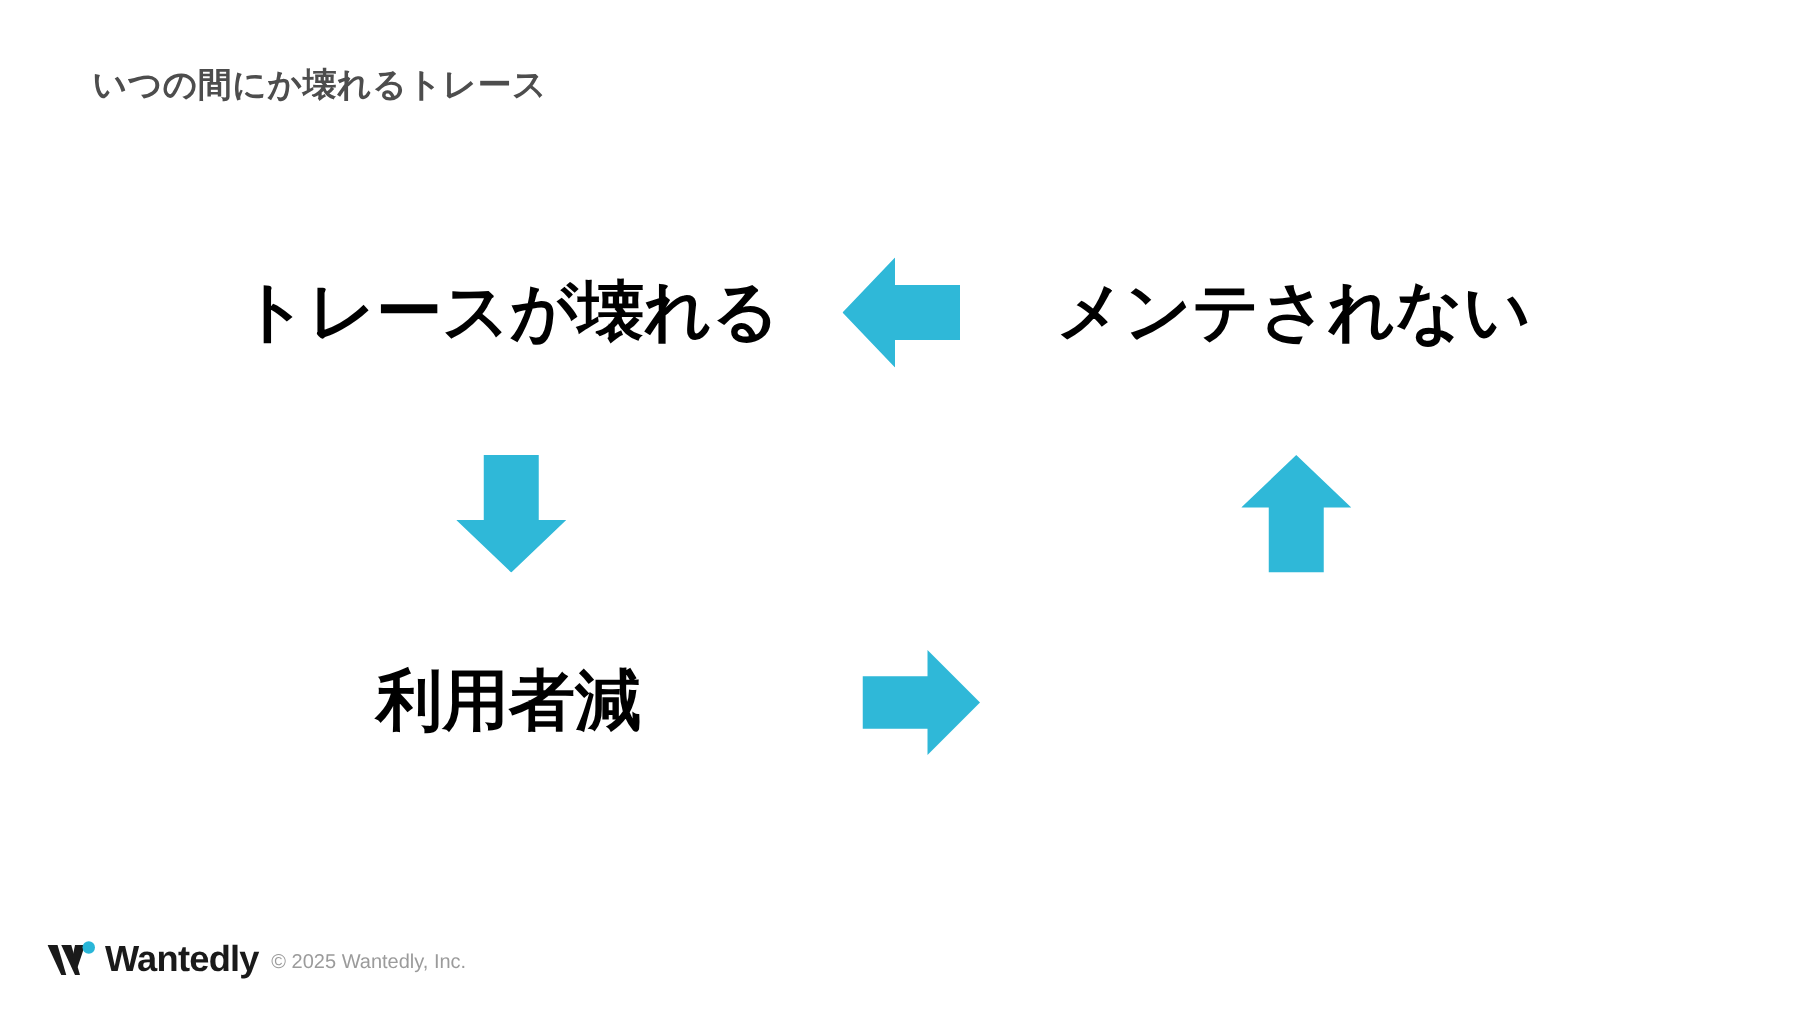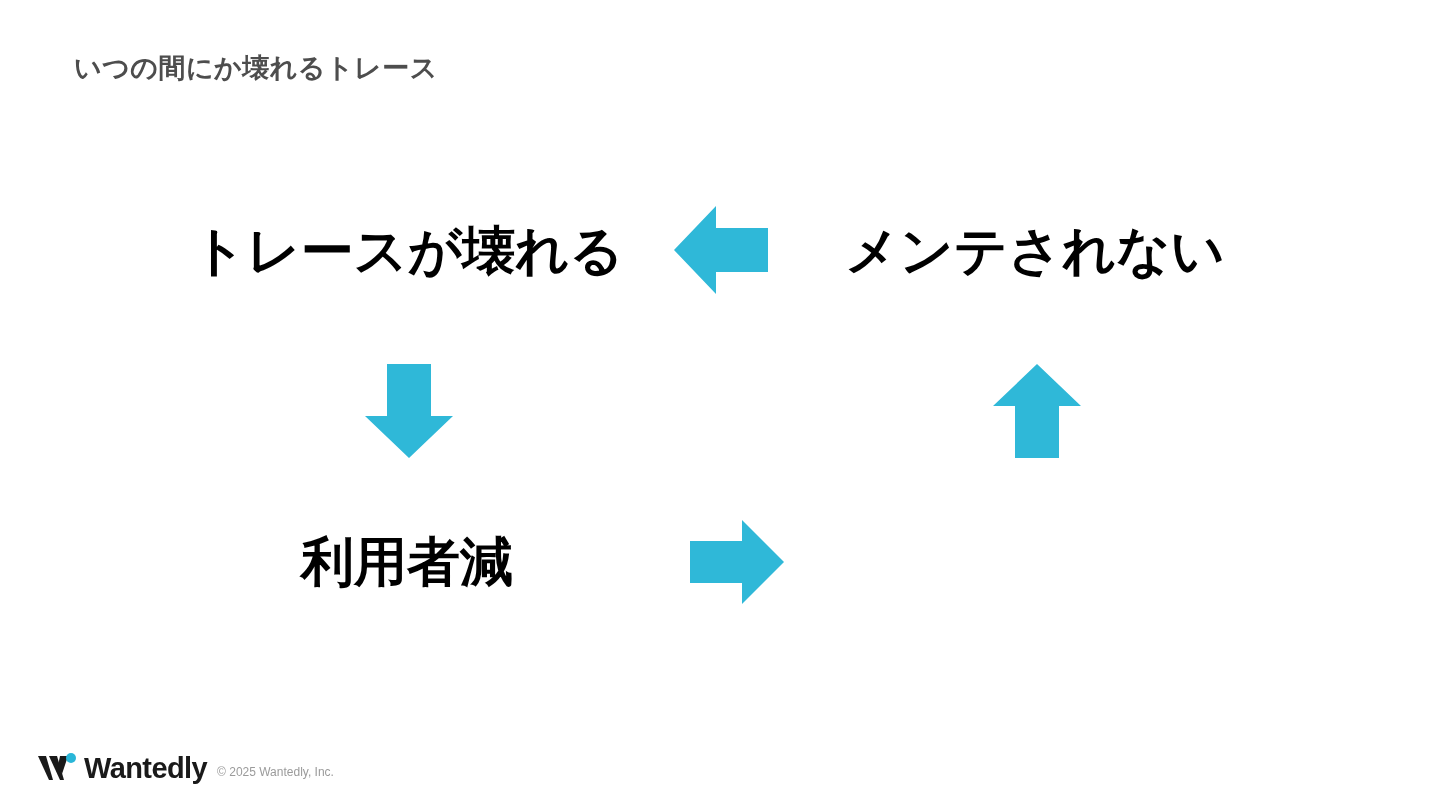--- a/index.html
+++ b/index.html
@@ -134,21 +134,21 @@
   .logo-word {
     font-size: 29px;
     font-weight: bold;
     color: #1a1a1a;
     letter-spacing: -0.6px;
     line-height: 1;
     position: relative;
     top: 1px;
   }
   .copyright {
-    font-size: 12px;
+    font-size: 16px;
     color: #9b9b9b;
     line-height: 1;
     position: relative;
     bottom: 4px;
     white-space: nowrap;
     margin-top: 12px;
   }
 </style>
 </head>
 <body>

